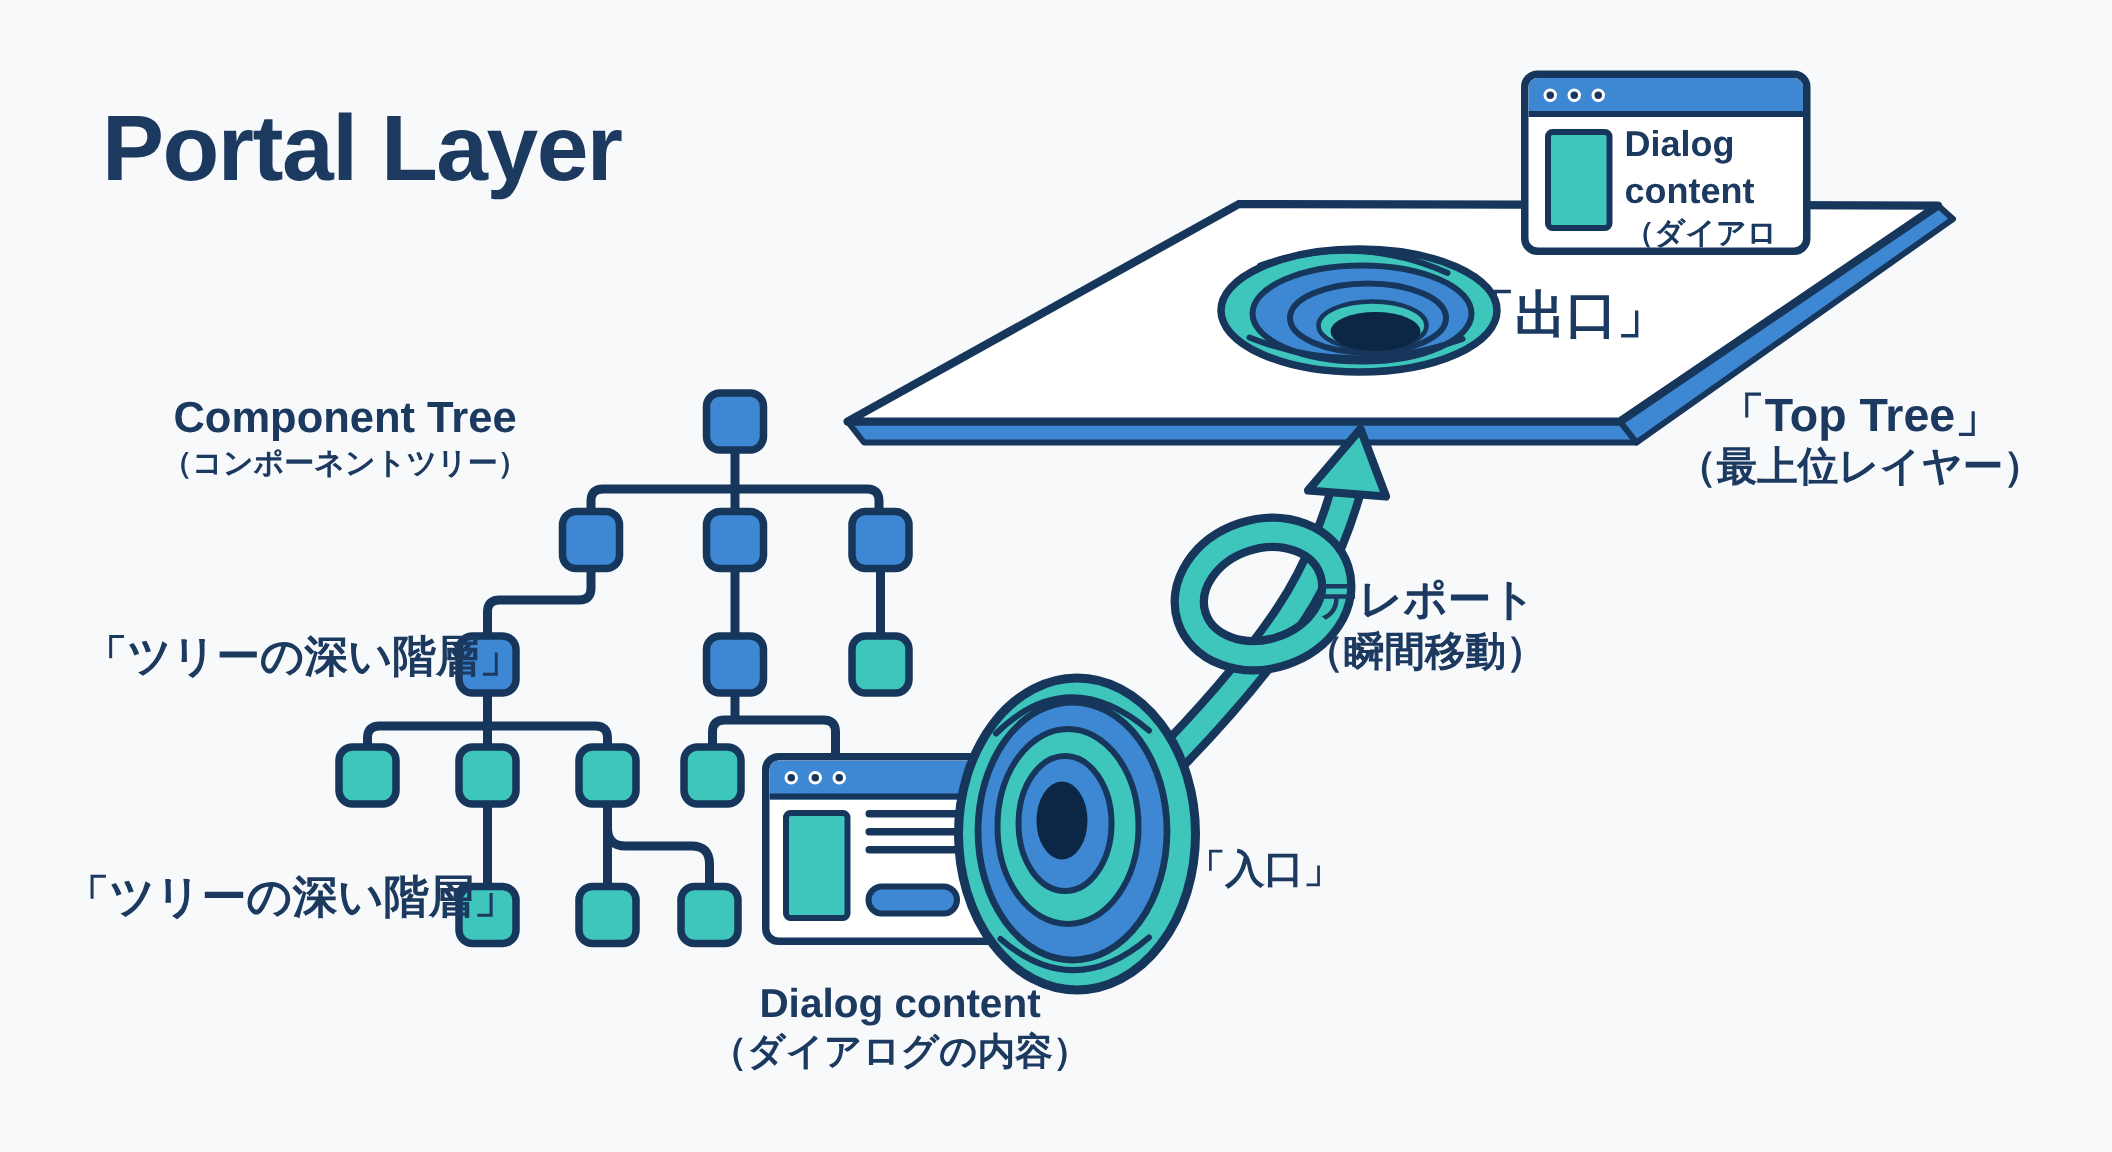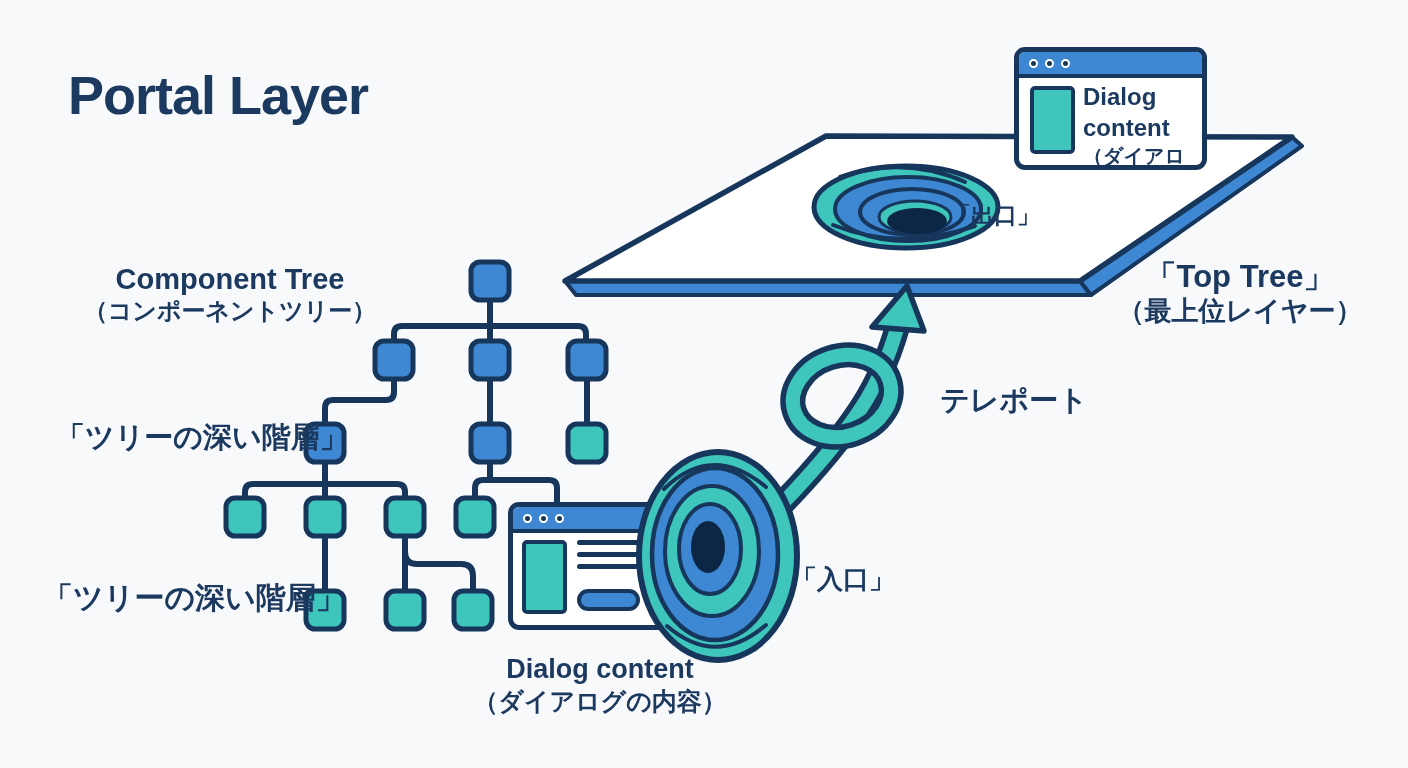--- a/index.html
+++ b/index.html
@@ -51,34 +51,34 @@
   }
   .text-line{position:absolute;height:5px;background:var(--navy);border-radius:3px;}
   .pill{
     position:absolute;background:var(--blue);
     border:4px solid var(--navy);border-radius:12px;
   }
 
   
   .label{position:absolute;z-index:4;font-weight:700;color:var(--text);white-space:nowrap;}
   .label.center{text-align:center;white-space:normal;}
-  #main-title{left:68px;top:64px;font-size:54px;letter-spacing:-1px;}
+  #main-title{left:68px;top:64px;font-size:62px;letter-spacing:-1px;}
   #tree-heading{left:70px;top:262px;width:320px;line-height:1.2;}
   #tree-heading .l1{font-size:29px;}
-  #tree-heading .l2{font-size:24px;}
+  #tree-heading .l2{font-size:20px;}
   #deep-label-1{left:56px;top:418px;font-size:29px;}
   #deep-label-2{left:43px;top:578px;font-size:30px;}
   #source-caption{left:466px;top:653px;width:268px;line-height:1.22;}
   #source-caption .l1{font-size:27px;}
   #source-caption .l2{font-size:25px;}
   #entrance-label{left:791px;top:562px;font-size:26px;}
-  #teleport-label{left:904px;top:383px;width:220px;line-height:1.22;}
+  #teleport-label{left:840px;top:383px;width:220px;line-height:1.22;}
   #teleport-label .l1{font-size:29px;}
   #teleport-label .l2{font-size:27px;}
-  #exit-label{left:948px;top:187px;font-size:23px;margin-top:13px;}
+  #exit-label{left:976px;top:187px;font-size:34px;}
   #toplayer-label{left:1110px;top:258px;width:260px;line-height:1.2;}
   #toplayer-label .l1{font-size:31px;}
   #toplayer-label .l2{font-size:27px;}
 
   #source-dialog{left:508px;top:502px;width:177px;height:128px;}
   #toplayer-dialog{left:1014px;top:47px;width:193px;height:123px;}
   #toplayer-dialog .dlg-text{
     position:absolute;left:64px;top:3px;font-weight:700;color:var(--text);line-height:1.3;
   }
   #toplayer-dialog .dlg-text .l1{font-size:24px;display:block;}
@@ -201,20 +201,21 @@
 
 <div class="label center" id="source-caption">
   <div class="l1">Dialog content</div>
   <div class="l2">（ダイアログの内容）</div>
 </div>
 
 <div class="label" id="entrance-label">「入口」</div>
 
 <div class="label center" id="teleport-label">
   <div class="l1">テレポート</div>
+  <div class="l2">（瞬間移動）</div>
 </div>
 
 <div class="label" id="exit-label">「出口」</div>
 
 <div class="label center" id="toplayer-label">
   <div class="l1">「Top Tree」</div>
   <div class="l2">（最上位レイヤー）</div>
 </div>
 
 </body></html>

